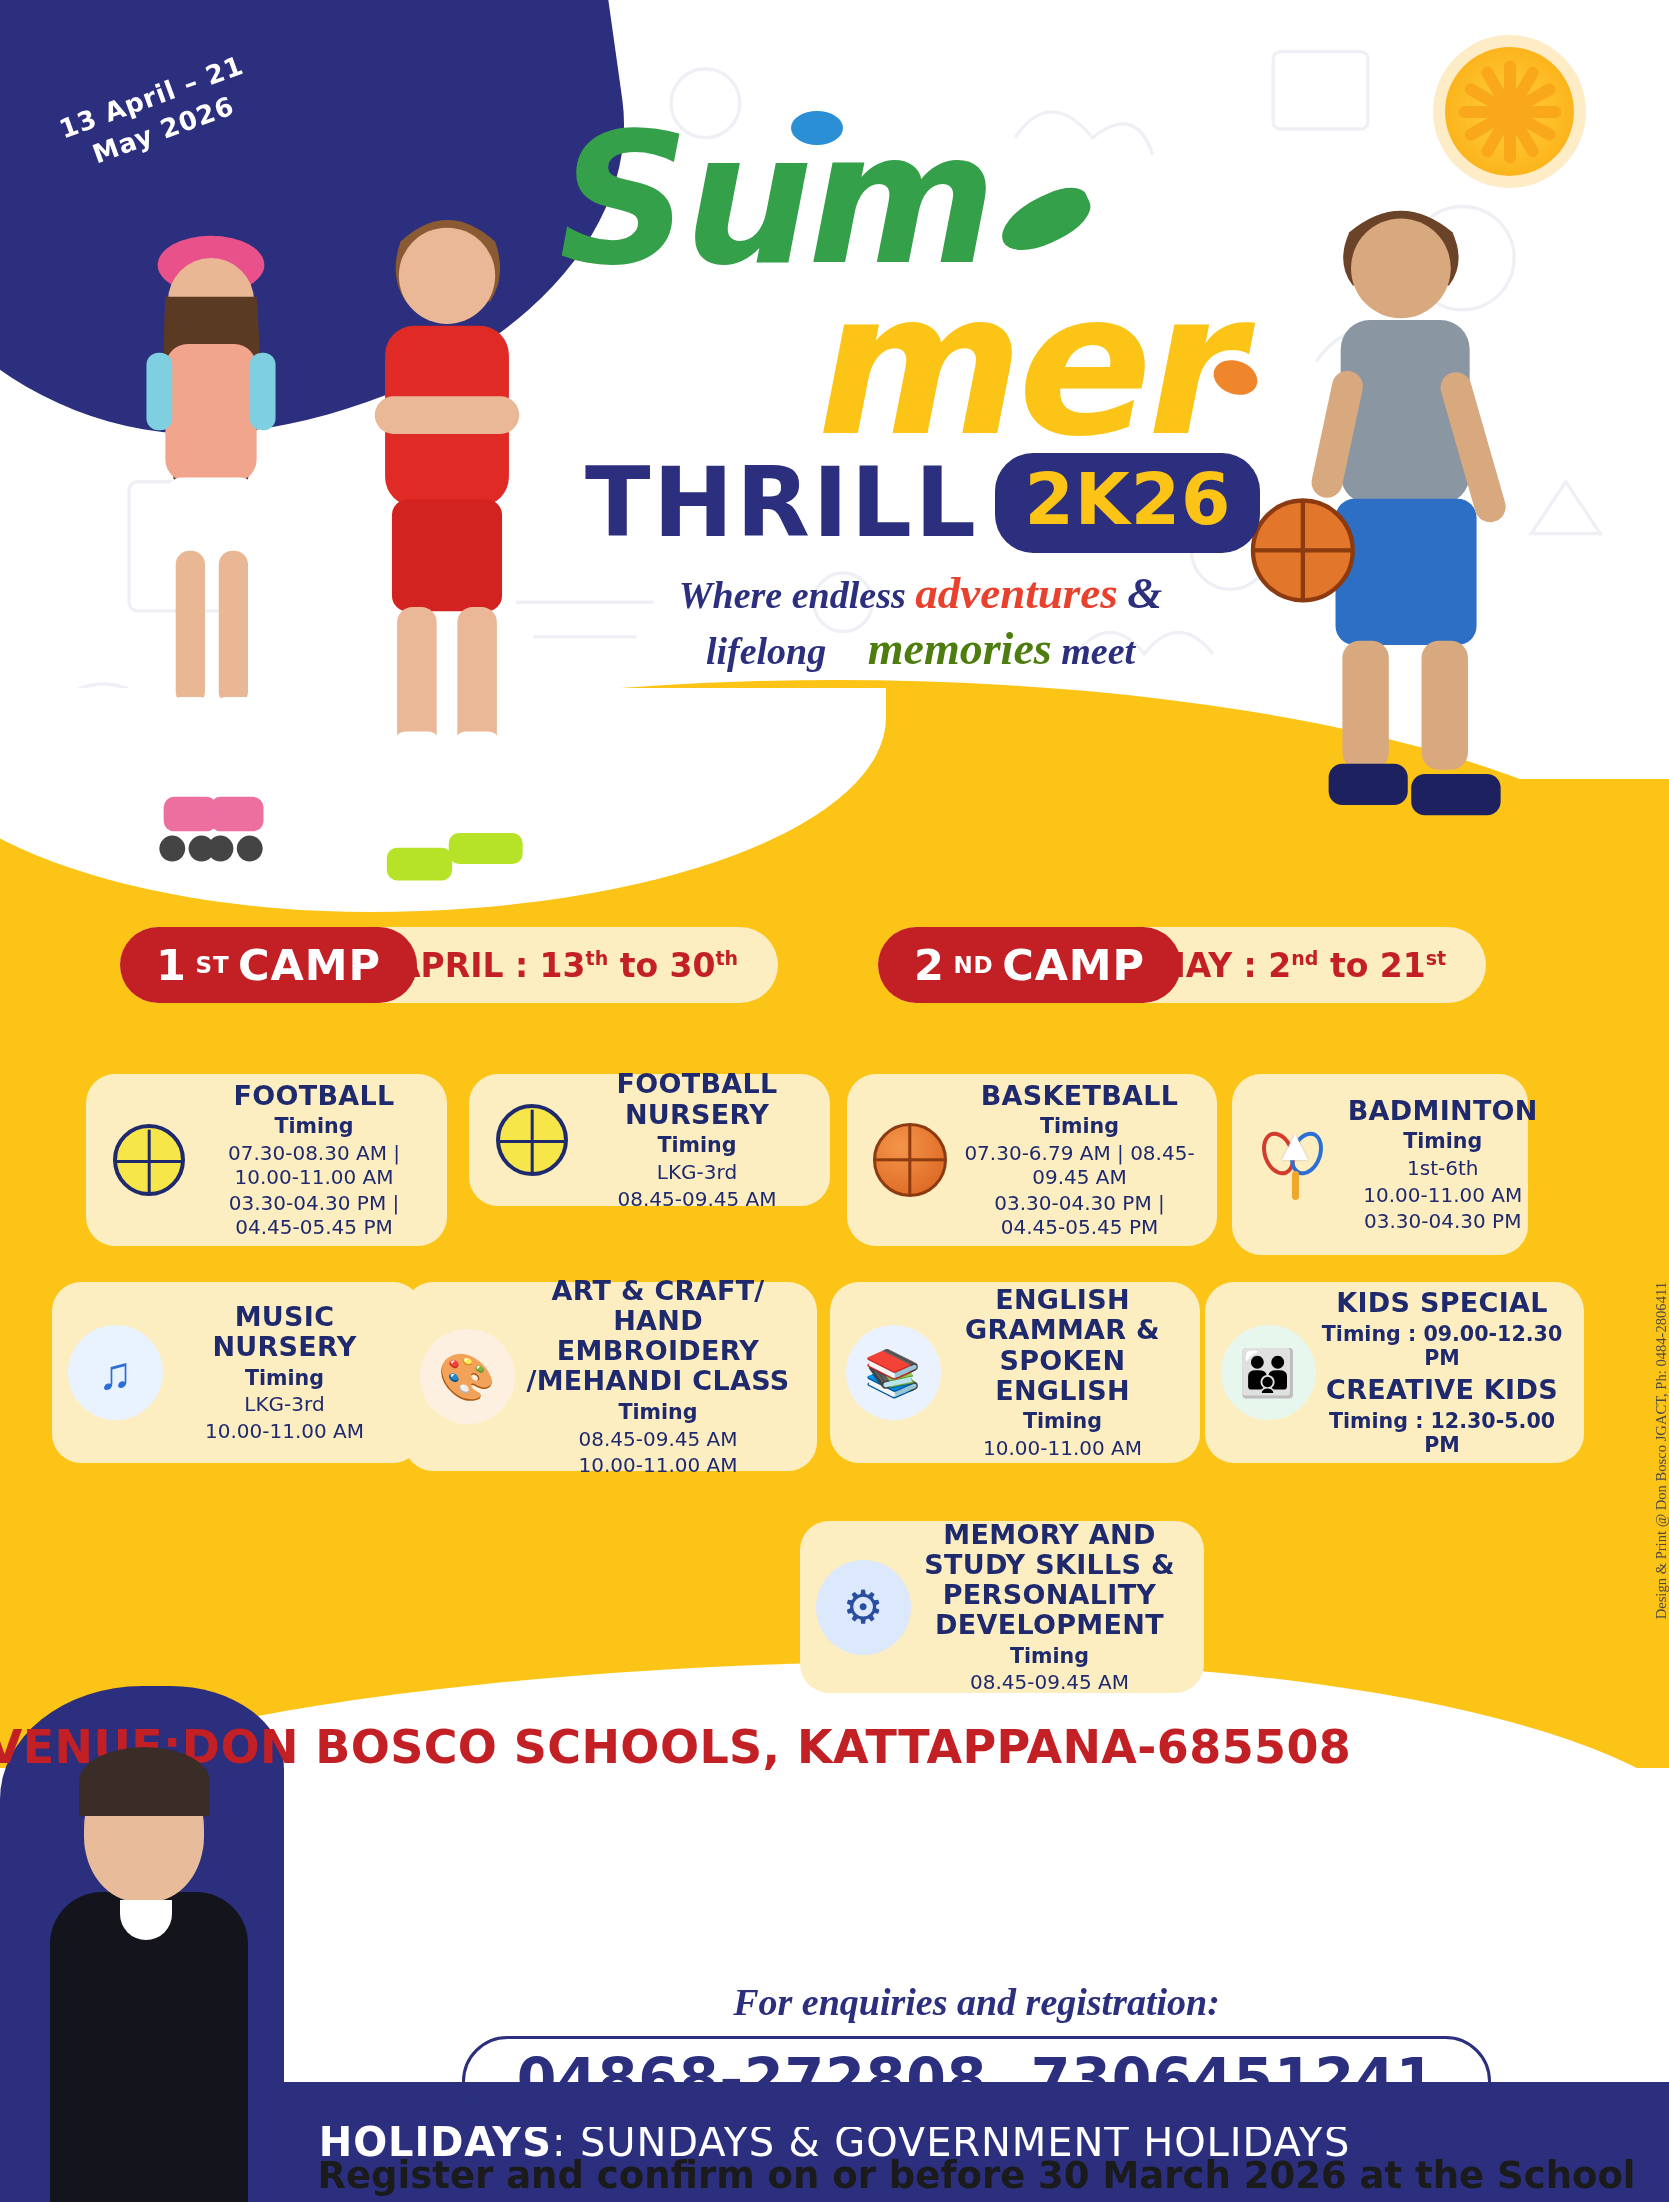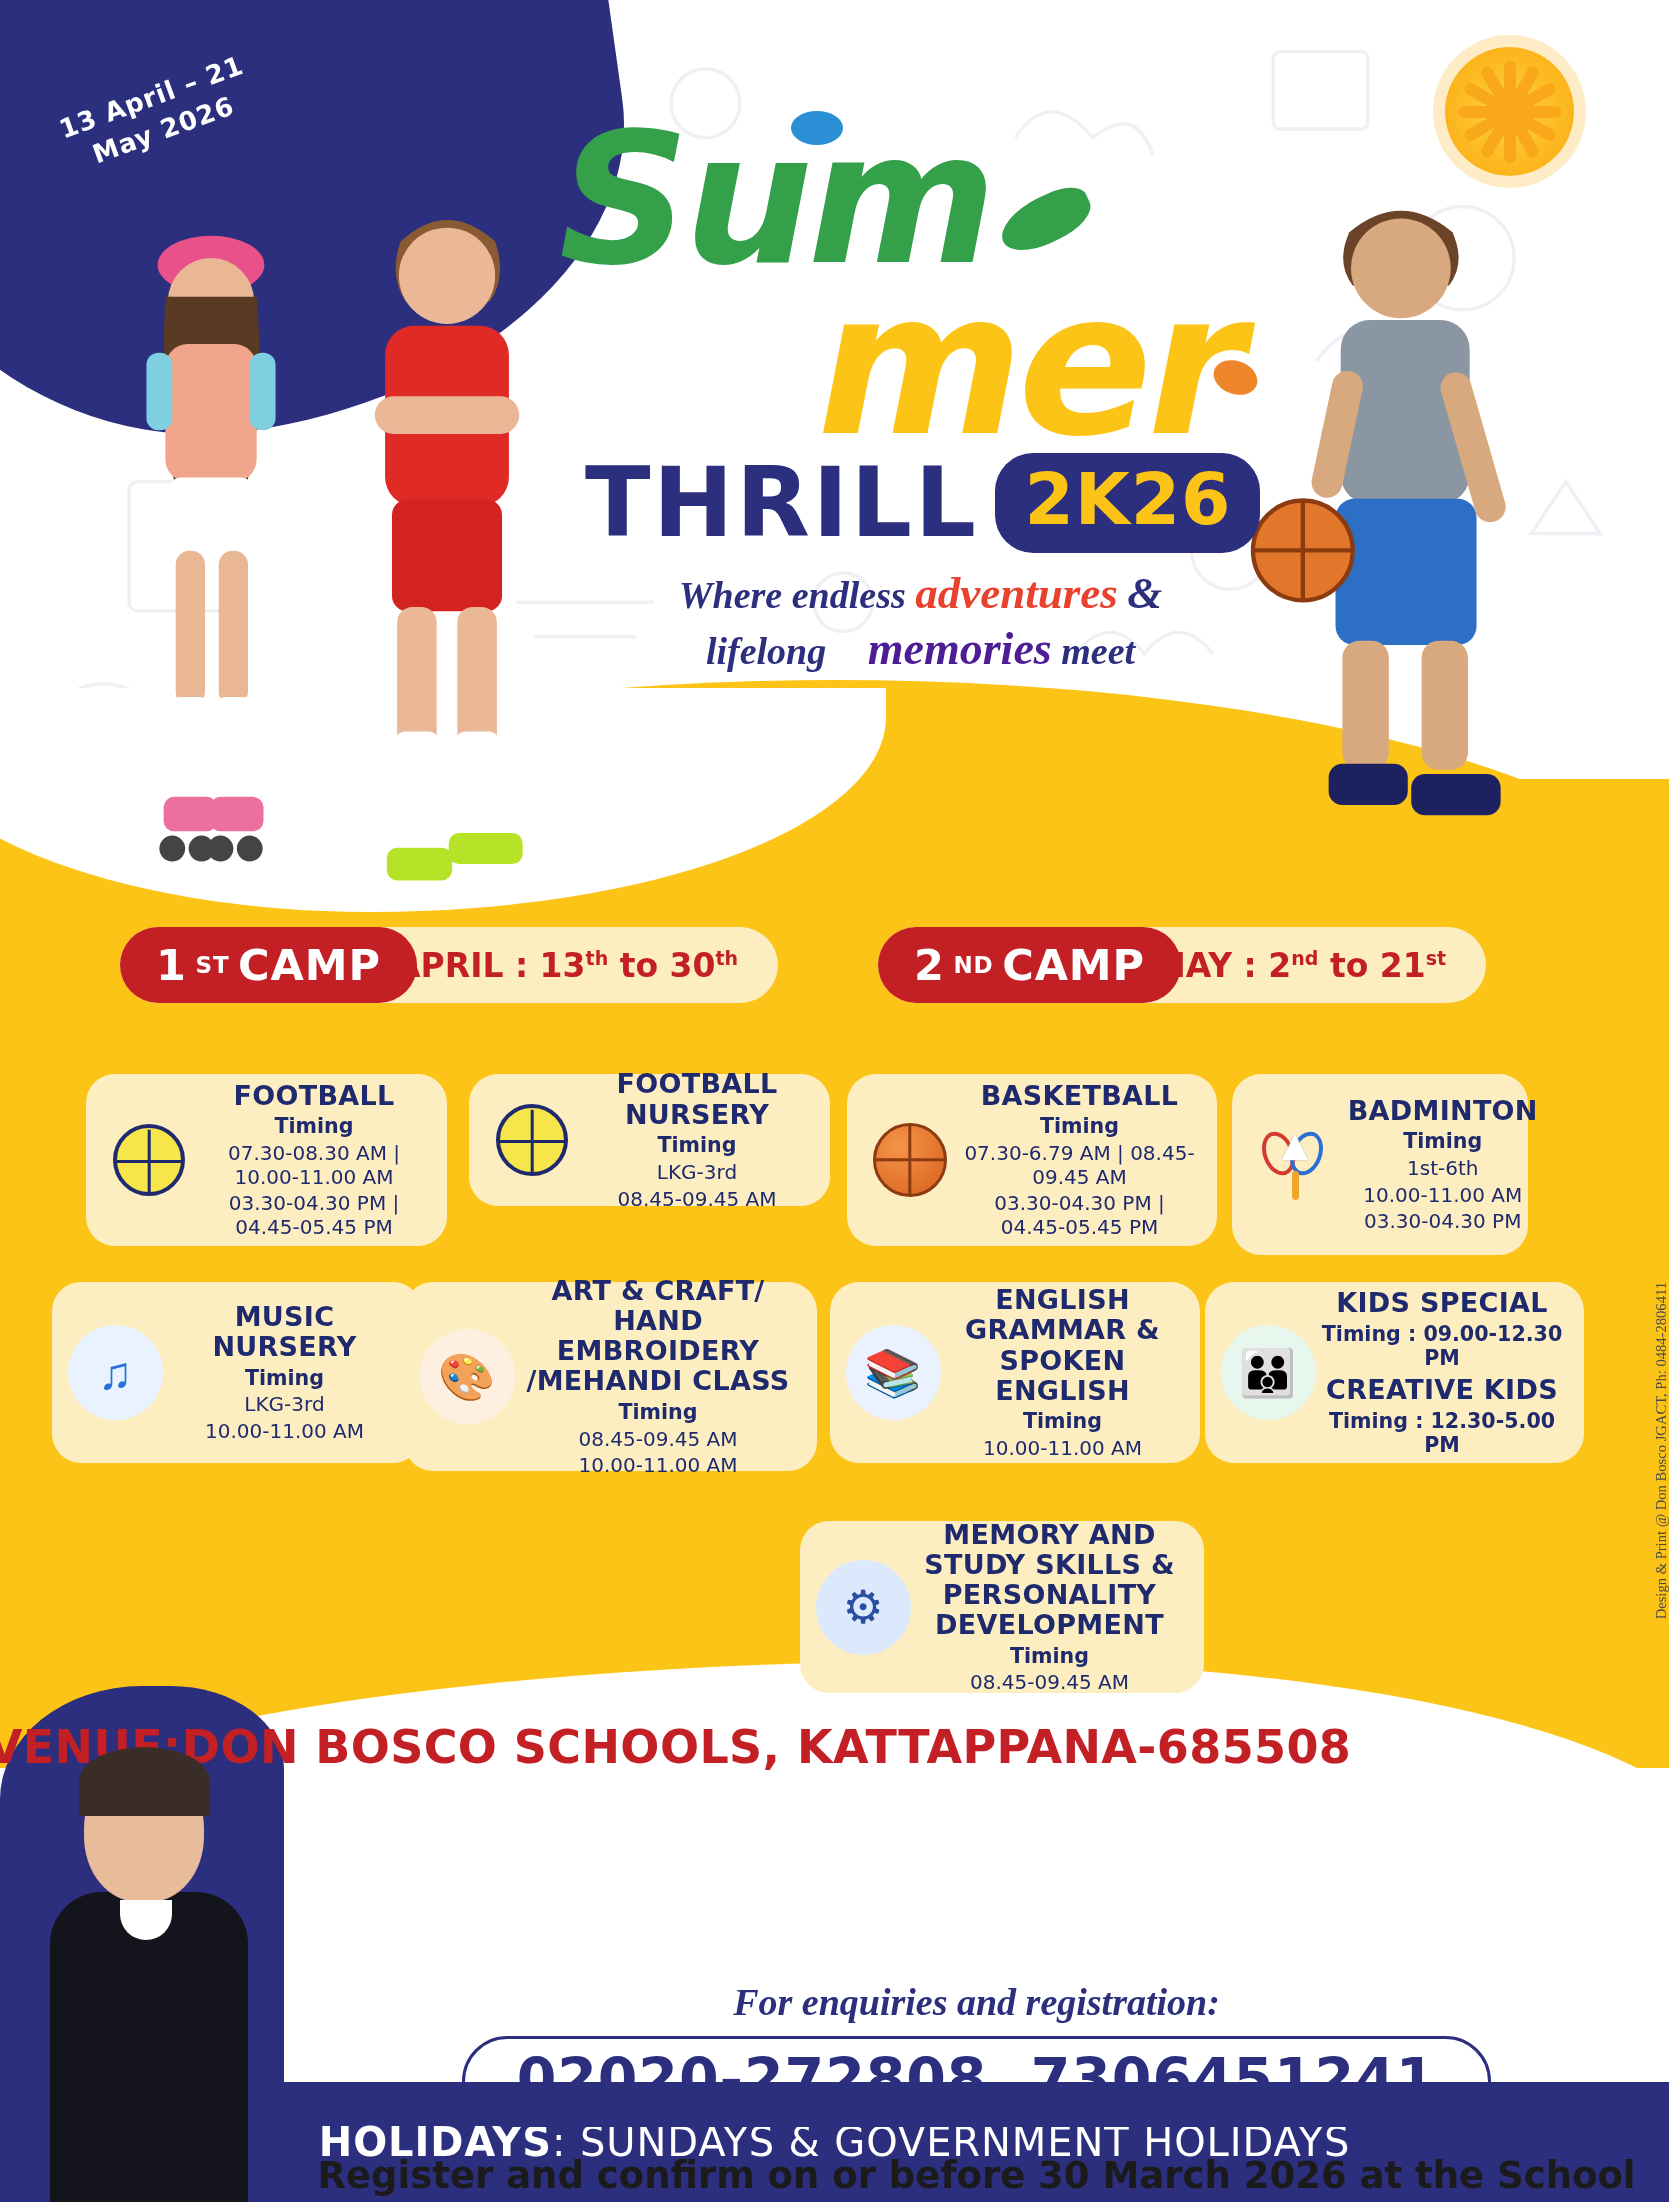--- a/index.html
+++ b/index.html
@@ -164,21 +164,21 @@
     position: absolute; left: 26px; top: 490px;
     width: 723px;
     text-align: center;
     font-family: "Liberation Serif", serif;
     font-style: italic;
     color: #2b2f7e;
   }
   .tag-line-1 { font-size: 38px; font-weight: bold; }
   .tag-line-2 { font-size: 38px; font-weight: bold; margin-top: 3.4px; }
   .hl-red { color: #e8412e; font-size: 45px; }
-  .hl-orange { color: #4c1d95; font-size: 46px; margin-left: 32px; }
+  .hl-orange { color: #4d7c0f; font-size: 46px; margin-left: 32px; }
   .amp { color: #2b2f7e; font-size: 45px; }
 
   .sun {
     position: absolute; right: 95px; top: 47px;
     width: 129px; height: 129px;
     background: radial-gradient(circle at 50% 50%, #ffd33d 0%, #fcb41c 70%, #f59a00 100%);
     border-radius: 50%;
     z-index: 5;
     box-shadow: 0 0 0 12px rgba(252,180,28,.25);
   }
@@ -702,21 +702,21 @@
 
   <div class="bosco">
     <div class="bosco-body"></div>
     <div class="bosco-head"></div>
     <div class="bosco-hair"></div>
     <div class="bosco-collar"></div>
   </div>
 
   <div class="enquiry">
     <div class="enq-label">For enquiries and registration:</div>
-    <div class="phone-box">02020-272808, 7306451241</div>
+    <div class="phone-box">04868-272808, 7306451241</div>
     <div class="register-line">Register and confirm on or before 30 March 2026 at the School Office.</div>
   </div>
 
   <div class="blue-footer">
     <span class="footer-text"><b>HOLIDAYS</b></span>
     <span class="footer-text">: SUNDAYS &amp; GOVERNMENT HOLIDAYS</span>
   </div>
 
 </div>
 

